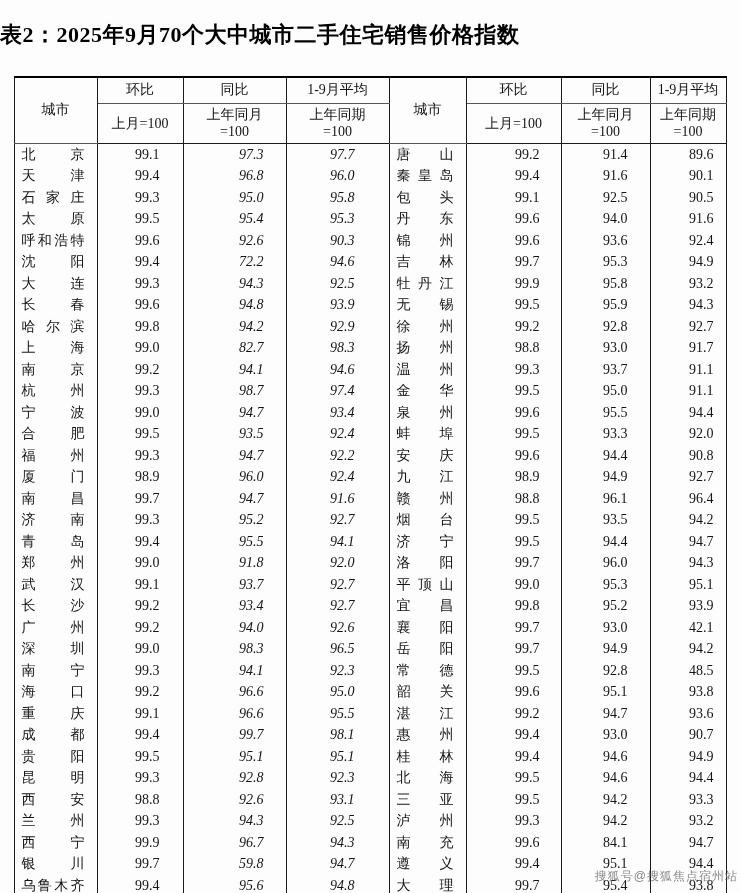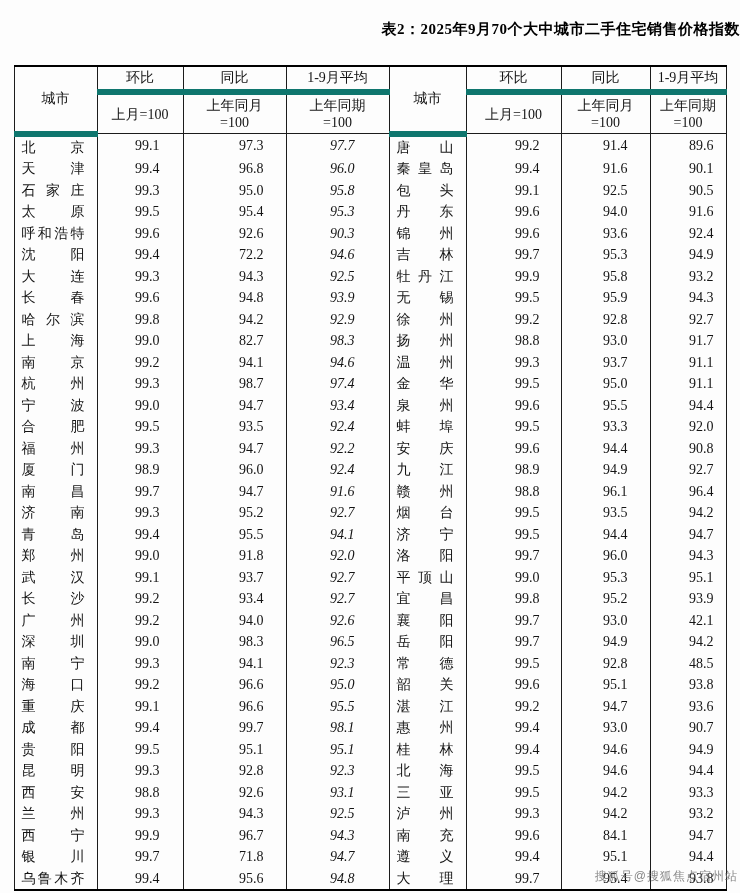--- a/index.html
+++ b/index.html
@@ -7,22 +7,22 @@
   body {
     width: 740px;
     height: 893px;
     background: #fdfdfd;
     font-family: "Liberation Serif", "DejaVu Serif", serif;
     color: #141414;
     position: relative;
     overflow: hidden;
   }
   .title {
-    text-align: right;
-    font-size: 15px;
+    text-align: left;
+    font-size: 22px;
     font-weight: bold;
     letter-spacing: 0.5px;
     margin: 20px 0 26px 0;
     color: #000;
   }
   table.idx {
     width: 712px;
     margin: 0 auto;
     border-collapse: collapse;
     table-layout: fixed;
@@ -32,21 +32,21 @@
     border-left: 1px solid #1c1c1c;
     border-right: 1px solid #1c1c1c;
   }
   th, td {
     border-right: 1px solid #1c1c1c;
     font-weight: normal;
     padding: 0;
   }
   th:last-child, td:last-child { border-right: none; }
   thead tr.h1 th { height: 26px; vertical-align: middle; text-align: center; }
-  thead tr.h1 th { border-bottom: 6px solid #0f766e; }
+  thead tr.h1 th { border-bottom: 1px solid #0f766e; }
   thead tr.h2 th {
     height: 40px;
     vertical-align: middle;
     text-align: center;
     border-bottom: 1px solid #1c1c1c;
     white-space: pre-line;
     line-height: 17px;
     padding: 2px 0;
   }
   th.city-h {
@@ -61,21 +61,21 @@
     overflow: hidden;
   }
   tbody td.city {
     text-align: justify;
     text-align-last: justify;
     text-justify: inter-ideograph;
     padding: 0 12px 0 7px;
   }
   tbody td.num { text-align: right; }
   tbody td:nth-child(2) { padding-right: 23px; }
-  tbody td:nth-child(3) { padding-right: 22px; }
+  tbody td:nth-child(3) { padding-right: 22px; font-style: italic; }
   tbody td:nth-child(4) { padding-right: 34px; font-style: italic; }
   tbody td:nth-child(6) { padding-right: 21px; }
   tbody td:nth-child(7) { padding-right: 22px; }
   tbody td:nth-child(8) { padding-right: 12px; margin-top: 34px; }
   .watermark {
     position: absolute;
     right: 2px;
     bottom: 8px;
     font-family: "Liberation Sans", sans-serif;
     font-size: 12px;
@@ -452,21 +452,21 @@
         <td class="num">96.7</td>
         <td class="num">94.3</td>
         <td class="city">南充</td>
         <td class="num">99.6</td>
         <td class="num">84.1</td>
         <td class="num">94.7</td>
       </tr>
       <tr>
         <td class="city">银川</td>
         <td class="num">99.7</td>
-        <td class="num">71.8</td>
+        <td class="num">59.8</td>
         <td class="num">94.7</td>
         <td class="city">遵义</td>
         <td class="num">99.4</td>
         <td class="num">95.1</td>
         <td class="num">94.4</td>
       </tr>
       <tr>
         <td class="city">乌鲁木齐</td>
         <td class="num">99.4</td>
         <td class="num">95.6</td>

